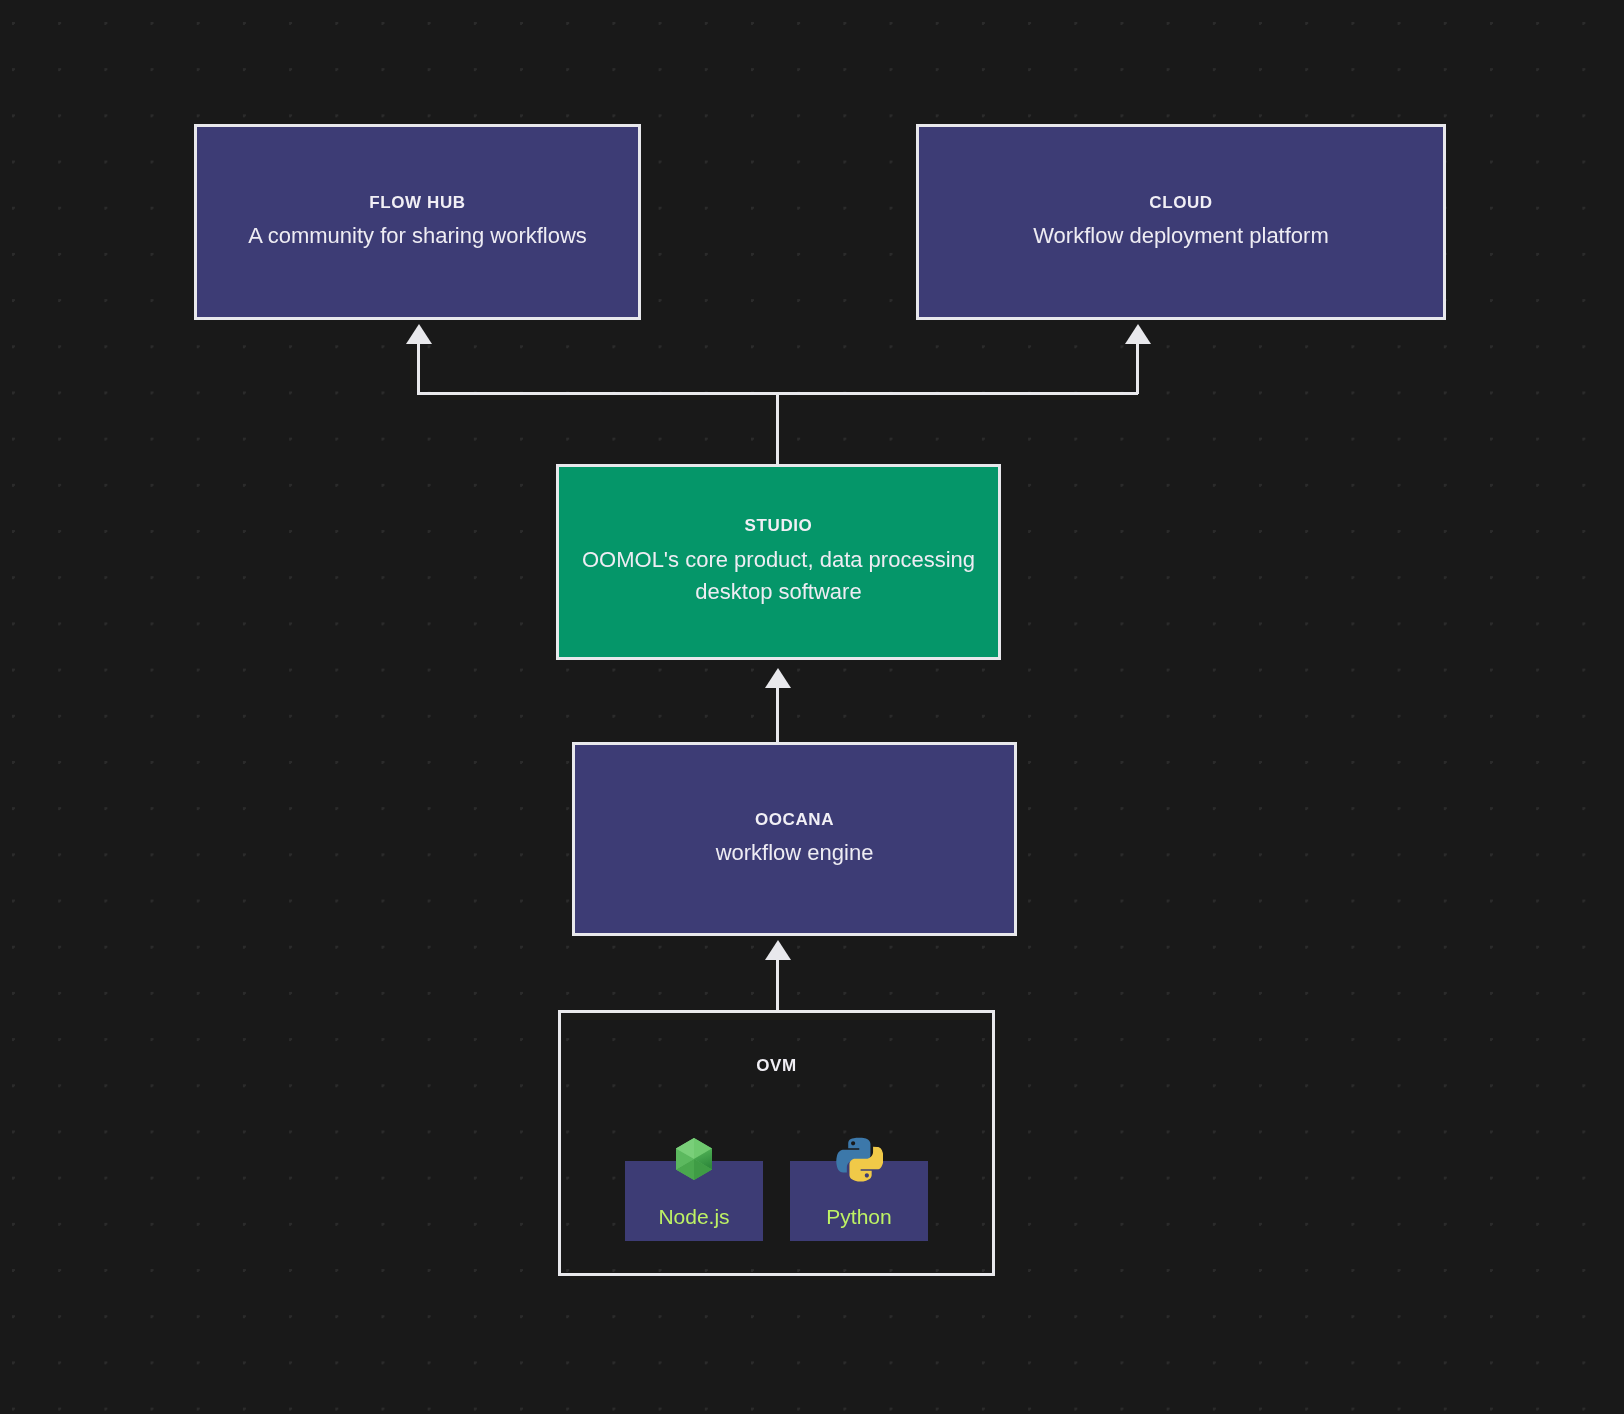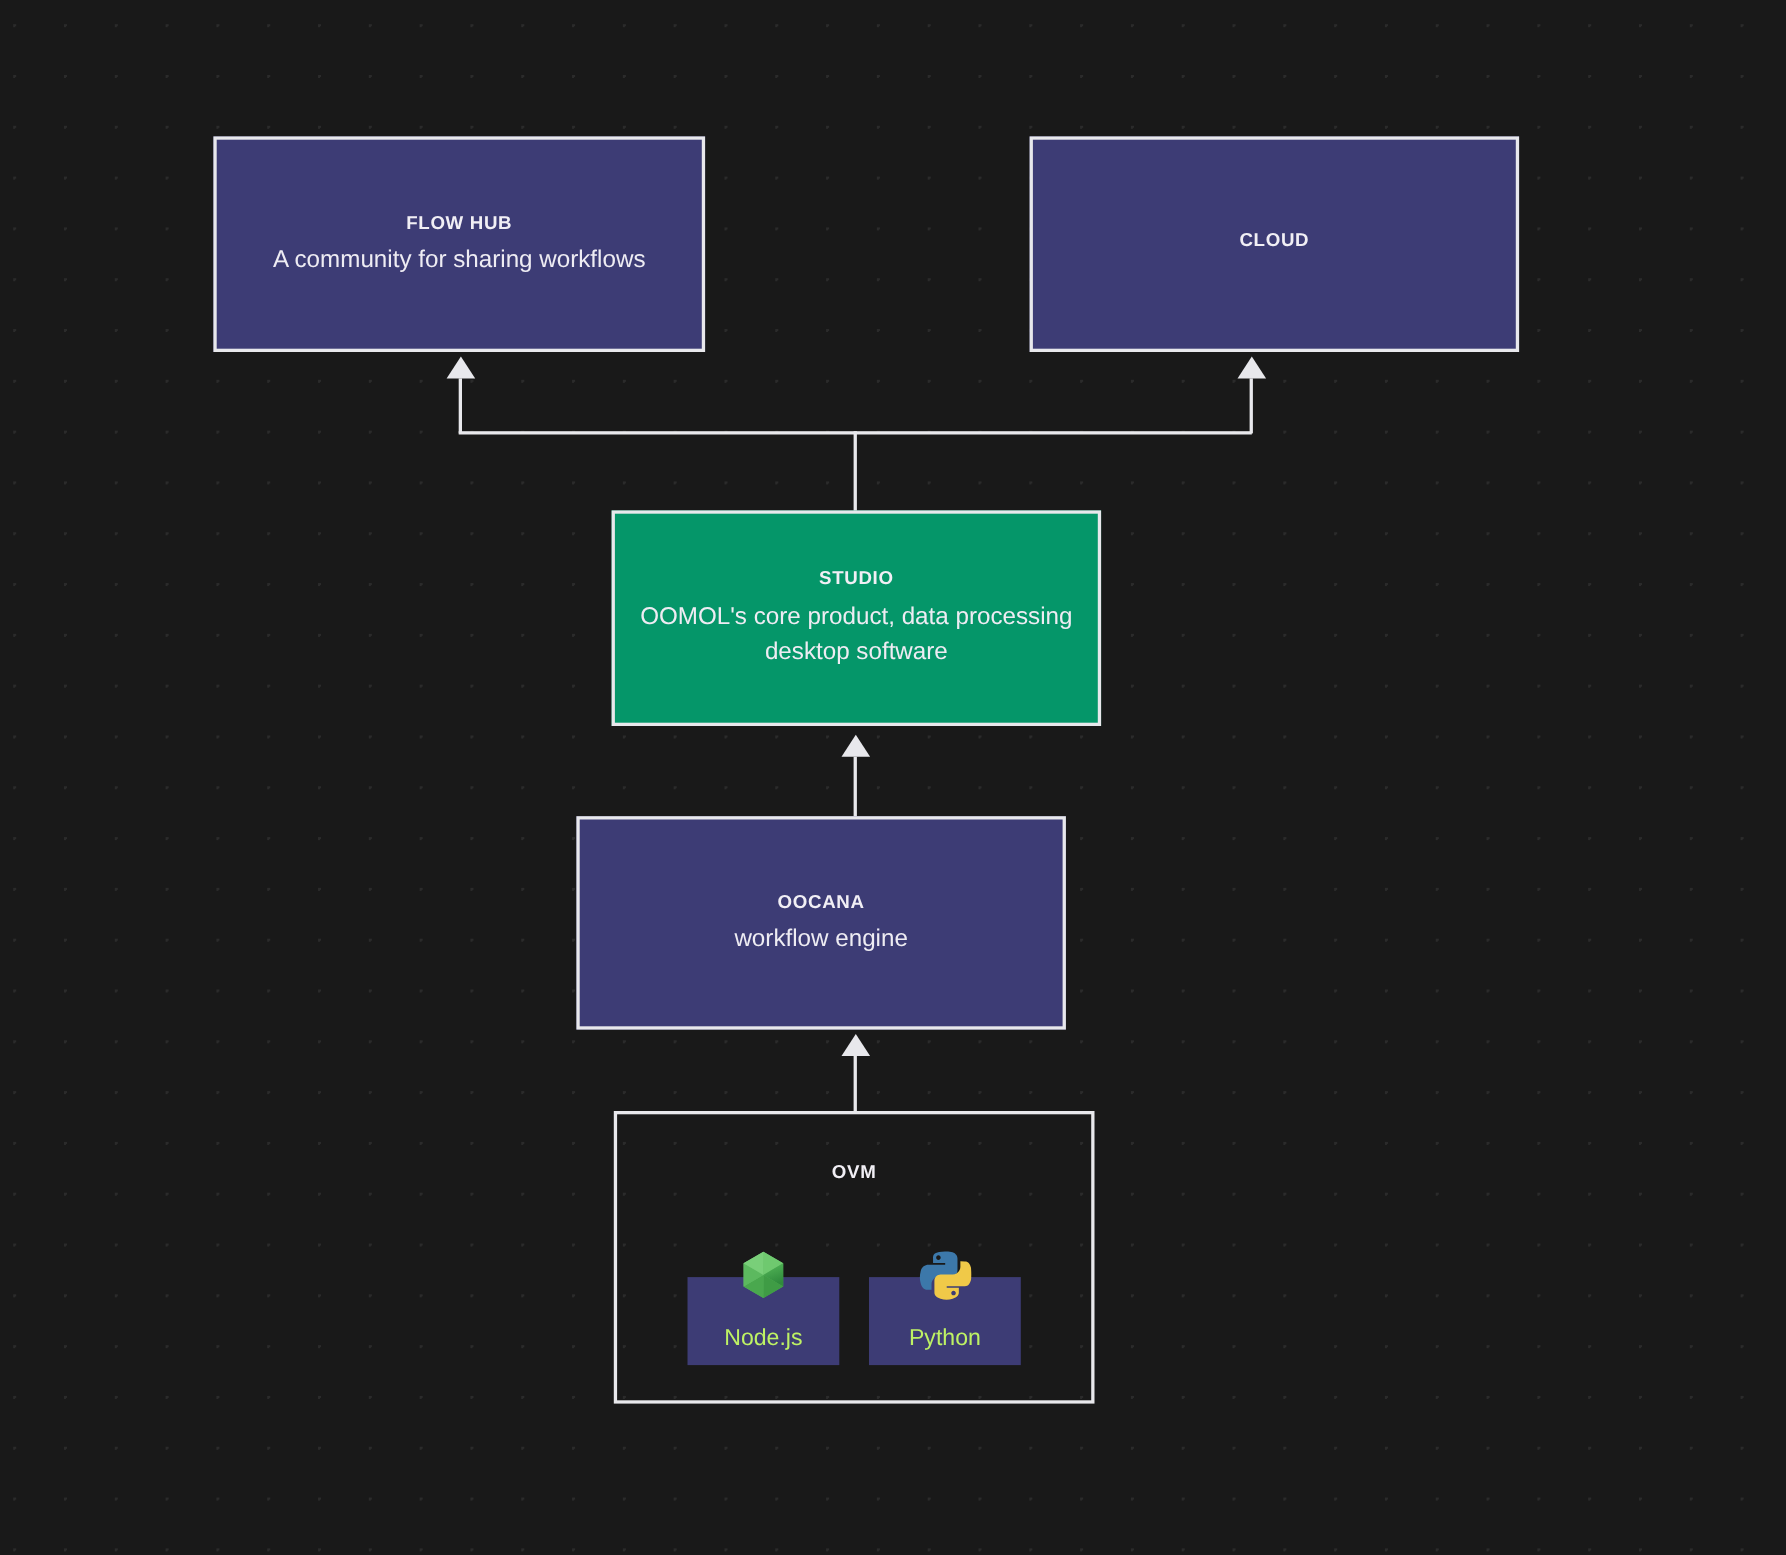--- a/index.html
+++ b/index.html
@@ -51,23 +51,23 @@
     color: #eeecf3;
     max-width: 100%;
   }
 
   .node.purple { background: #3d3c75; }
   .node.green  { background: #059669; }
   .node.plain  { background: transparent; }
 
   
   #node-flowhub { left: 194px;  top: 124px;  width: 447px; height: 196px; }
-  #node-cloud   { left: 936px;  top: 124px;  width: 445px; height: 196px; }
+  #node-cloud   { left: 916px;  top: 124px;  width: 530px; height: 196px; }
   #node-studio  { left: 556px;  top: 464px;  width: 445px; height: 196px; }
-  #node-oocana  { left: 524px;  top: 742px;  width: 445px; height: 194px; }
+  #node-oocana  { left: 572px;  top: 742px;  width: 445px; height: 194px; }
 
   #node-ovm {
     left: 558px; top: 1010px; width: 437px; height: 266px;
     justify-content: flex-start;
     padding-top: 42px;
   }
   #node-ovm .title { margin-bottom: 7px; }
 
   
   .runtime-row {
@@ -141,20 +141,21 @@
   <div class="edge v" style="left:776px; top:960px; height:52px;"></div>
   <div class="arrow" style="left:765px; top:940px;"></div>
 
   <div class="node purple" id="node-flowhub">
     <div class="title">FLOW HUB</div>
     <div class="subtitle">A community for sharing workflows</div>
   </div>
 
   <div class="node purple" id="node-cloud">
     <div class="title">CLOUD</div>
+    <div class="subtitle">Workflow deployment platform</div>
   </div>
 
   <div class="node green" id="node-studio">
     <div class="title">STUDIO</div>
     <div class="subtitle" style="max-width:400px;">OOMOL's core product, data processing desktop software</div>
   </div>
 
   <div class="node purple" id="node-oocana">
     <div class="title">OOCANA</div>
     <div class="subtitle">workflow engine</div>

